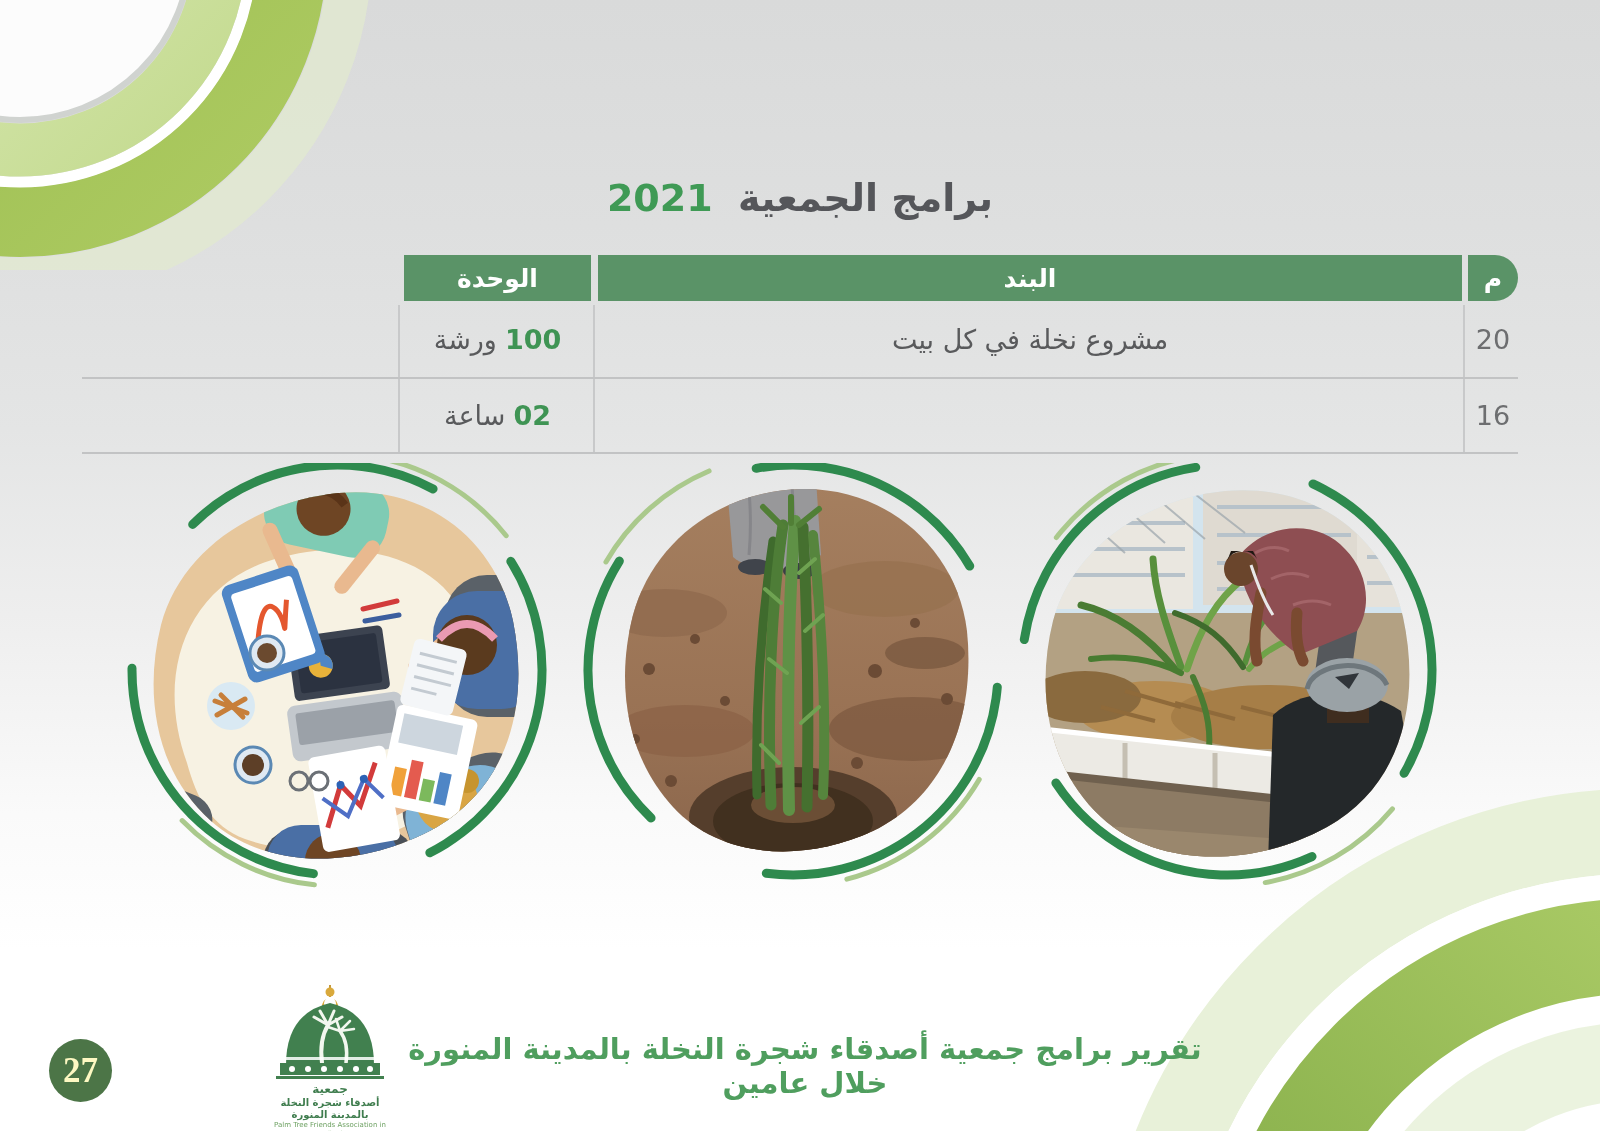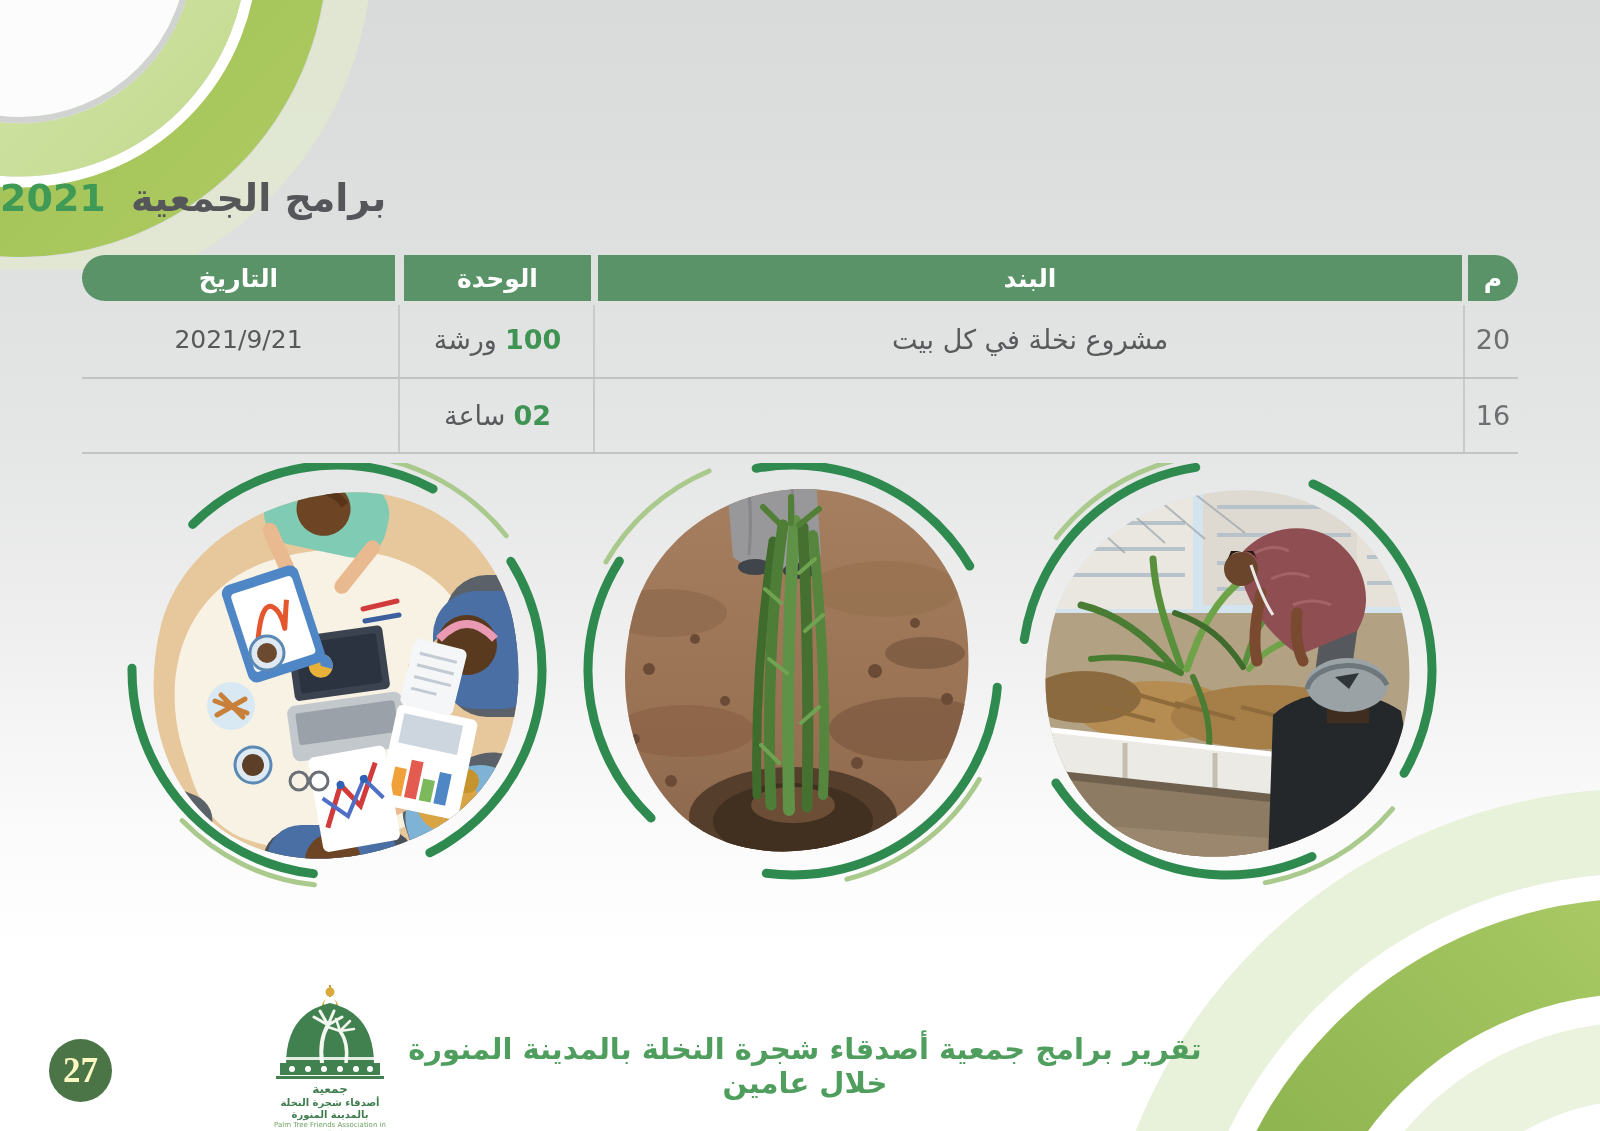--- a/index.html
+++ b/index.html
@@ -3,21 +3,21 @@
 <meta charset="utf-8">
 <style>
   html,body{margin:0;padding:0;}
   body{font-family:"DejaVu Sans","Liberation Sans",sans-serif;}
   .slide{
     position:relative;width:1600px;height:1131px;overflow:hidden;
     background:linear-gradient(180deg,#d9dada 0%,#dedfdf 20%,#e4e5e5 38%,#efefef 56%,#fafafa 72%,#ffffff 84%,#ffffff 100%);
   }
   .abs{position:absolute;}
   
-  .title{left:0;top:176px;width:1600px;text-align:left;font-size:38px;font-weight:bold;color:#55565a;direction:rtl;letter-spacing:0;}
+  .title{left:0;top:176px;width:1600px;text-align:center;font-size:38px;font-weight:bold;color:#55565a;direction:rtl;letter-spacing:0;}
   .title .year{color:#3f9a55;margin-right:12px;}
   
   .tablewrap{left:82px;top:255px;width:1436px;height:200px;}
   .hcell{position:absolute;top:0;height:46px;background:#5a9367;color:#ffffff;
          display:flex;align-items:center;justify-content:center;font-size:25px;font-weight:bold;direction:rtl;}
   .hcell.date{left:0;width:313px;border-radius:23px 0 0 23px;}
   .hcell.unit{left:322px;width:187px;}
   .hcell.item{left:516px;width:864px;}
   .hcell.no{left:1386px;width:50px;border-radius:0 23px 23px 0;}
   .vline{position:absolute;top:50px;height:148px;width:2px;background:#c8c9ca;}
@@ -75,38 +75,36 @@
     <circle cx="540" cy="560" r="325" fill="none" stroke="#ffffff" stroke-width="22"></circle>
     <circle cx="540" cy="560" r="270" fill="none" stroke="#e8f1d9" stroke-width="78" opacity="0.85"></circle>
   </svg>
 
   <div class="abs title">
     <span>برامج الجمعية</span>
     <span class="year">2021</span>
   </div>
 
   <div class="abs tablewrap">
-    <div class="hcell date">التاريخ</div>
     <div class="hcell item">البند</div>
     <div class="hcell unit">الوحدة</div>
     <div class="hcell no">م</div>
 
     <div class="vline" style="left:316px"></div>
     <div class="vline" style="left:511px"></div>
     <div class="vline" style="left:1381px"></div>
     <div class="hline" style="top:122px"></div>
     <div class="hline" style="top:197px"></div>
 
     <div class="cell row1 c-no">20</div>
     <div class="cell row1 c-item">مشروع نخلة في كل بيت</div>
     <div class="cell row1 c-unit">
       <span class="green-num">100</span>
       <span>ورشة</span>
     </div>
-    <div class="cell row1 c-date">2021/9/21</div>
 
     <div class="cell row2 c-no">16</div>
     <div class="cell row2 c-unit">
       <span class="green-num">02</span>
       <span>ساعة</span>
     </div>
   </div>
 
   <svg class="abs" style="left:115px;top:463px" width="445" height="430" viewBox="0 0 445 430">
     <defs>

